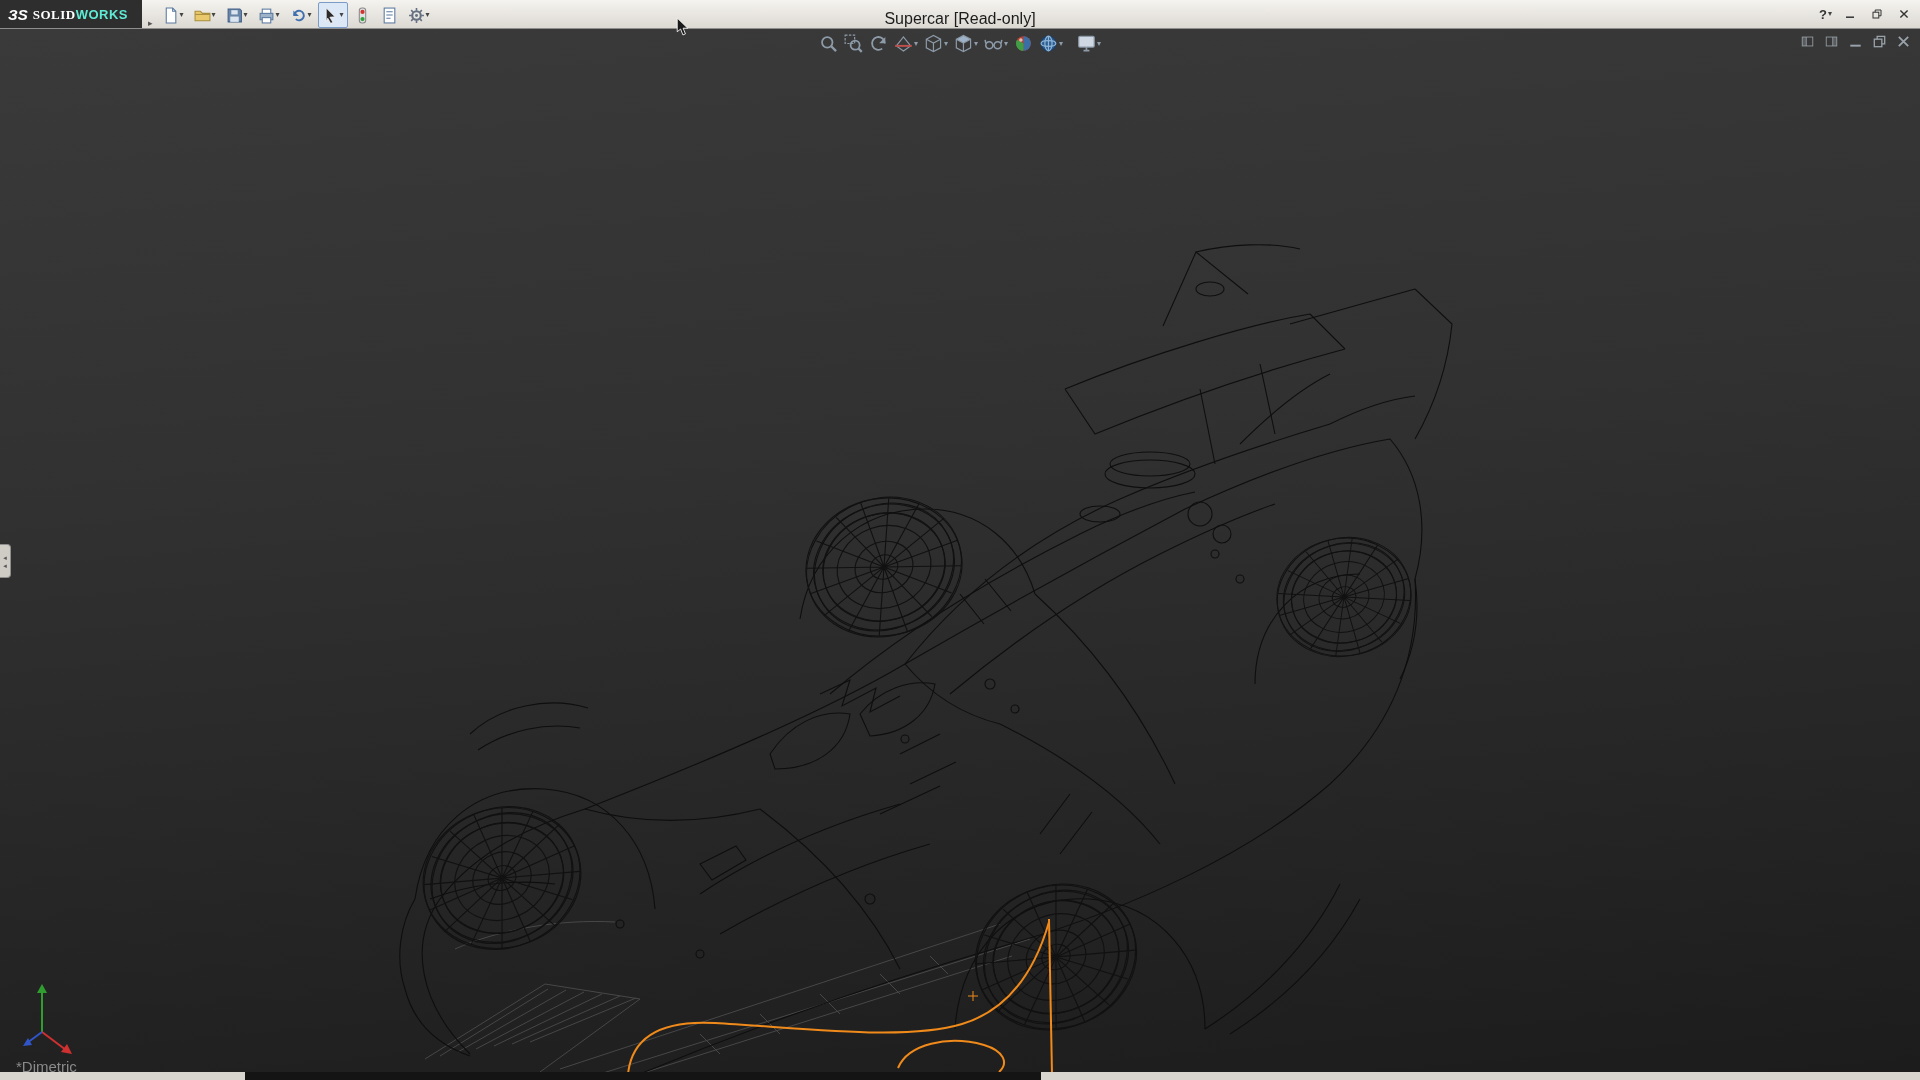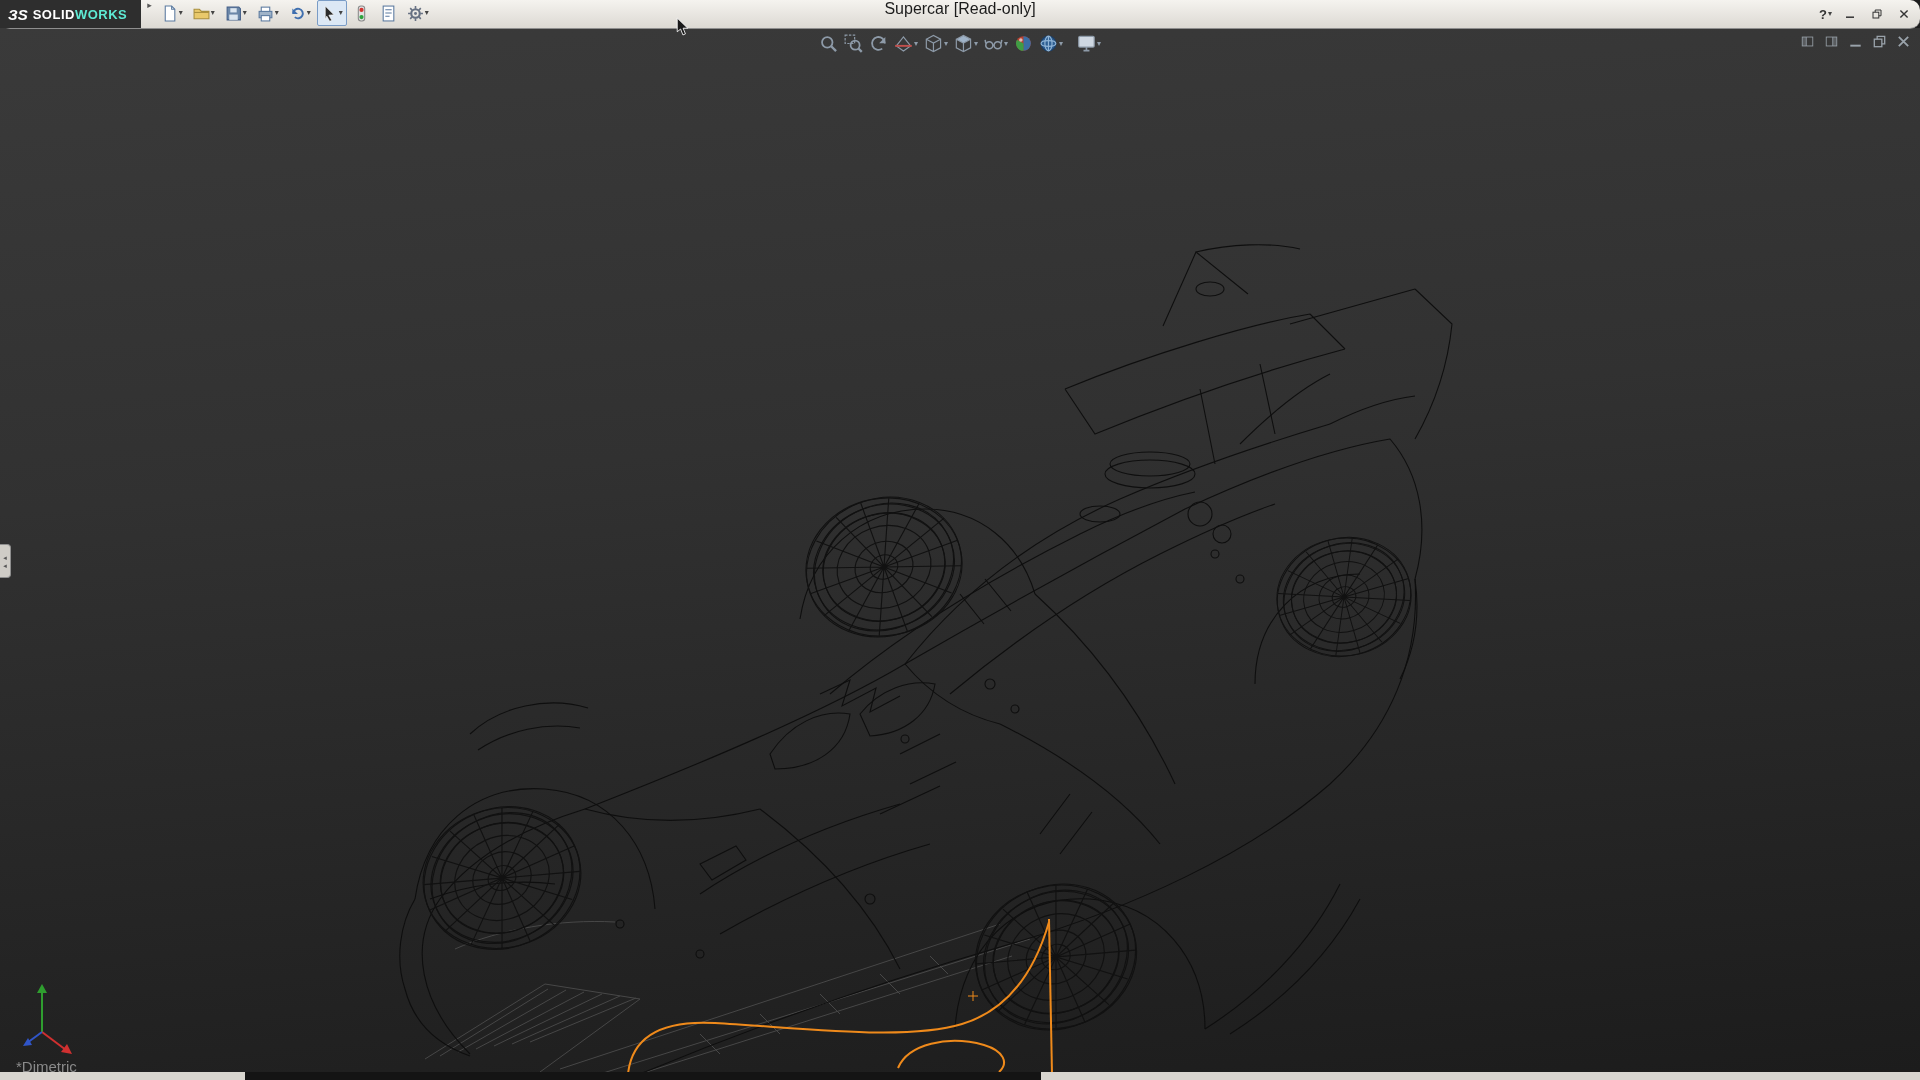--- a/index.html
+++ b/index.html
@@ -1,25 +1,25 @@
 <!DOCTYPE html>
 <html><head>
 <meta charset="utf-8">
 <style>
   html,body{margin:0;padding:0;width:1920px;height:1080px;overflow:hidden;
     font-family:"Liberation Sans","DejaVu Sans",sans-serif;background:#1d1d1d;}
 
   
   .titlebar{position:absolute;top:0;left:0;right:0;height:28px;
     background:linear-gradient(#f5f3ef,#dcd9d3);border-bottom:1px solid #8e8e8e;
-    display:flex;align-items:flex-start;z-index:20;border-radius:10px;}
+    display:flex;align-items:flex-end;z-index:20;}
   .brand{height:100%;background:#2e2e2e;display:flex;align-items:center;
     padding:0 14px 0 8px;gap:5px;flex:0 0 auto;}
   .brand-mark{color:#fff;font-style:italic;font-weight:bold;font-size:15px;}
-  .brand-bold{color:#fff;font-weight:700;font-size:13px;letter-spacing:.5px;}
+  .brand-bold{color:#fff;font-weight:700;font-size:13px;letter-spacing:.5px;font-family:Liberation Serif, serif;}
   .brand-light{color:#5eead4;font-weight:700;font-size:13px;letter-spacing:.5px;}
   .flyout{font-size:9px;color:#555;padding:0 4px;margin-left:2px;}
   .tb-btn{display:flex;align-items:center;height:24px;padding:0 3px;margin:0 1px;
     border:1px solid transparent;border-radius:2px;background:transparent;}
   .tb-btn svg{width:17px;height:17px;}
   .tb-btn.active{border-color:#7a9cc6;background:#dce8f5;}
   .caret{font-size:8px;color:#444;margin-left:1px;line-height:1;}
   .win-title{position:absolute;left:0;right:0;text-align:center;font-size:16px;
     color:#1c1c1c;pointer-events:none;}
   .tb-right{position:absolute;right:4px;top:0;height:100%;display:flex;

